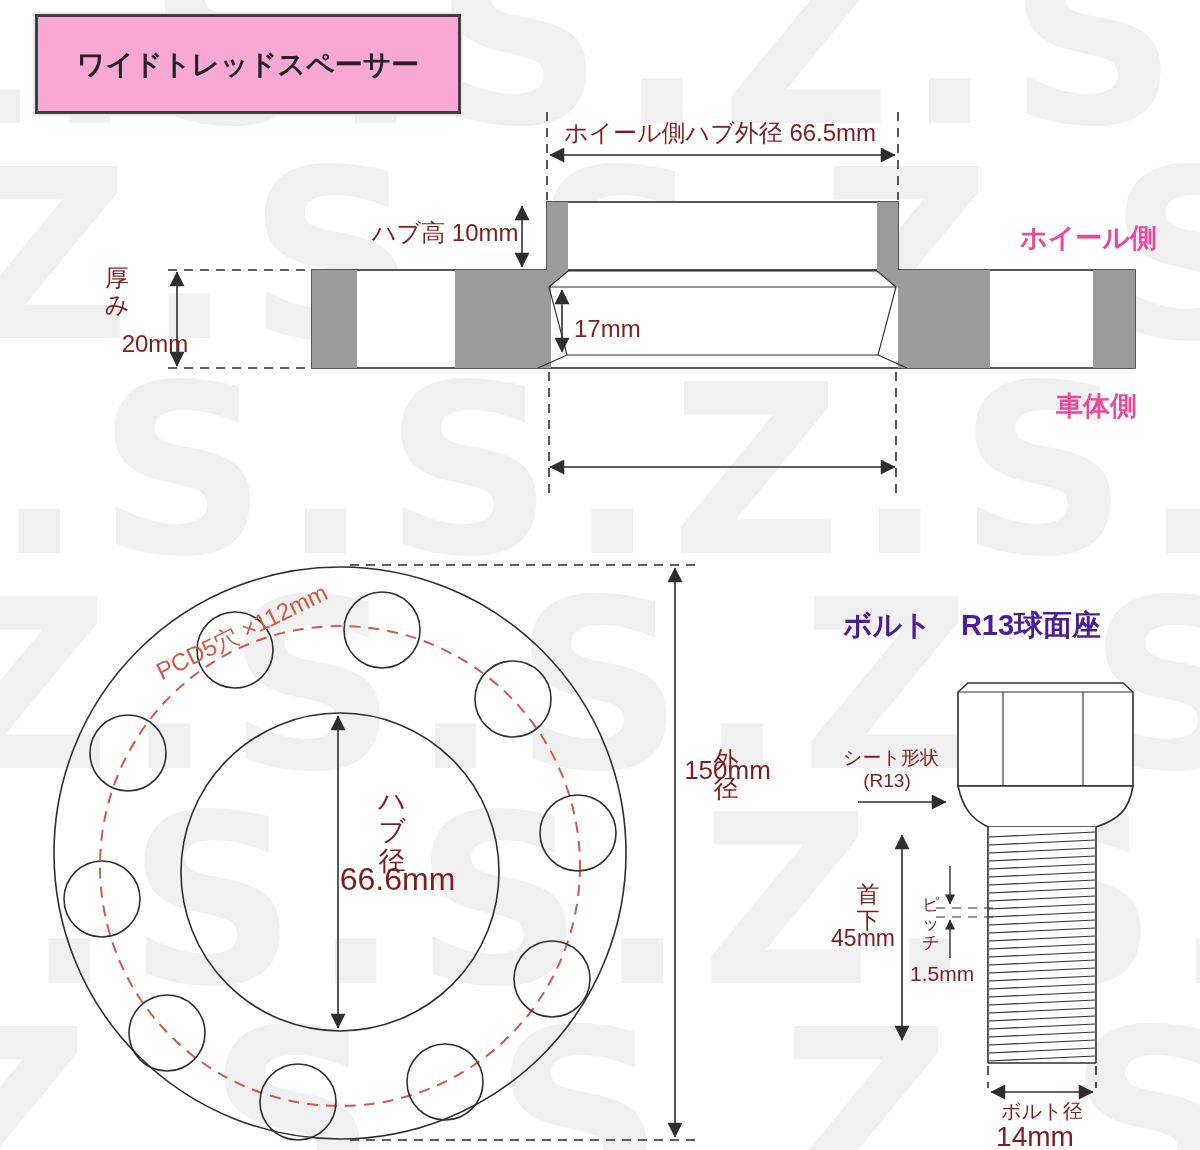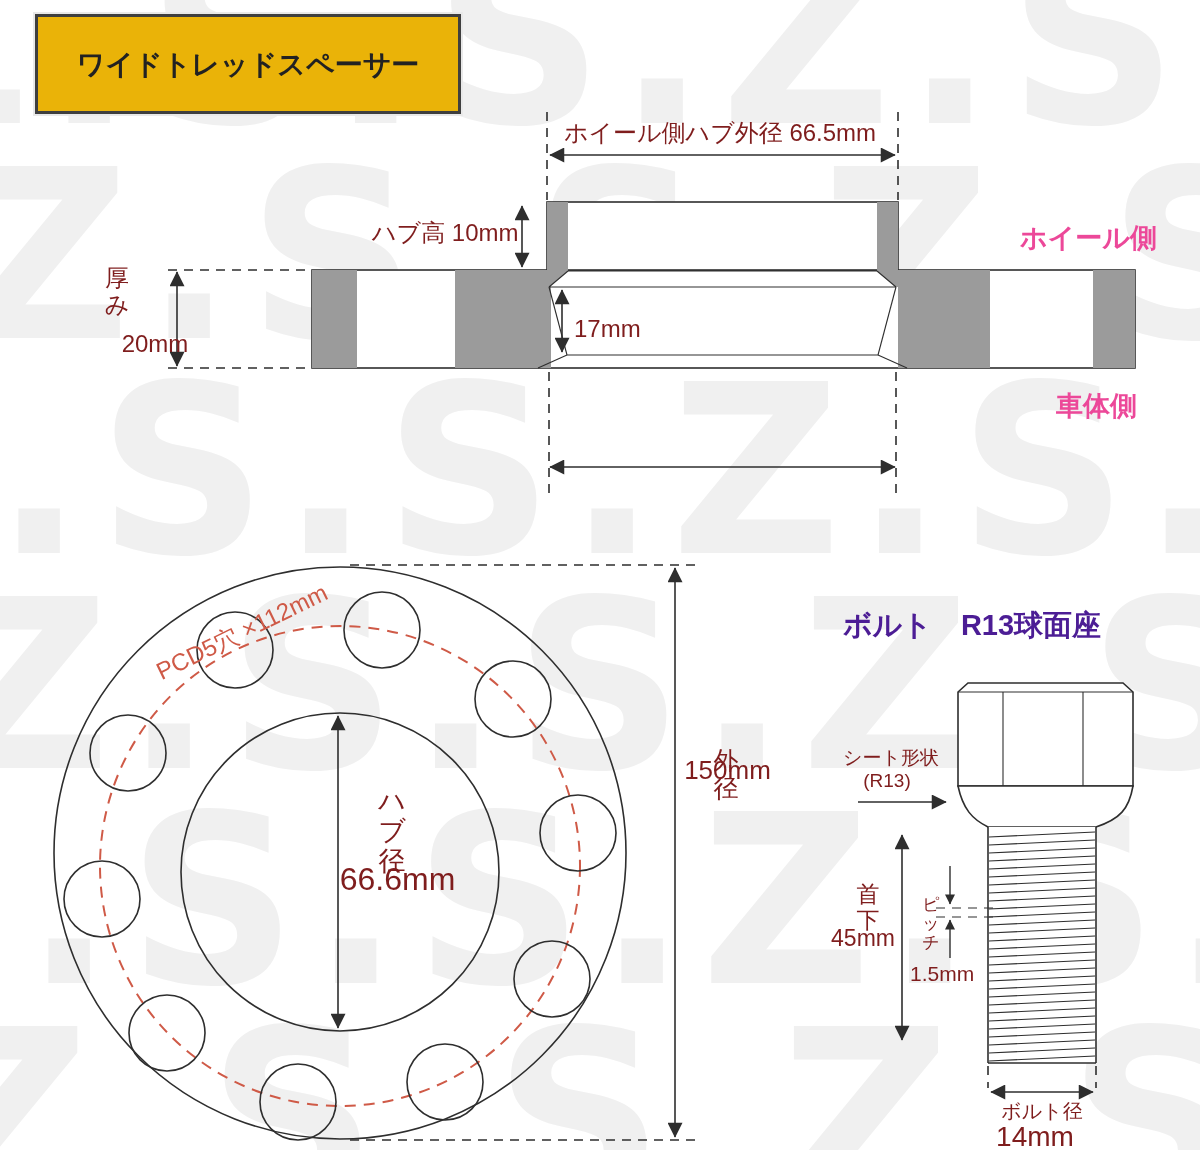--- a/index.html
+++ b/index.html
@@ -23,21 +23,21 @@
   .arrow-end{stroke:var(--line,#2e2e2e);stroke-width:1.6;fill:none;marker-end:url(#ah);}
   .arrow-small{stroke:var(--line,#2e2e2e);stroke-width:1.4;fill:none;marker-end:url(#ahs);}
   
   .lbl{position:absolute;z-index:2;font-size:24px;color:#7f1d1d;white-space:nowrap;line-height:1.1;}
   .vert{white-space:normal;word-break:break-all;text-align:center;line-height:1.12;}
   .ctr{text-align:center;}
   .red{color:var(--pcd_red,#cf5a47);}
   .side-lbl{font-size:27px;font-weight:600;color:#ec4899;}
   
   .title-box{position:absolute;left:35px;top:14px;width:420px;height:94px;z-index:3;
-             background:#eab308;border:3px solid #3f3f3f;box-shadow:0 0 0 2px #e9e9e9;
+             background:#f9a8d4;border:3px solid #3f3f3f;box-shadow:0 0 0 2px #e9e9e9;
              display:flex;flex-direction:column;justify-content:center;align-items:center;}
   .title-box .t1{font-size:28px;font-weight:bold;color:#222;line-height:1.25;}
   .title-box .t2{font-size:28px;font-weight:bold;color:#222;line-height:1.25;}
   .bolt-title{font-size:29px;font-weight:600;color:#4c1d95;}
 </style>
 </head>
 <body>
 
 <div class="page">
 

